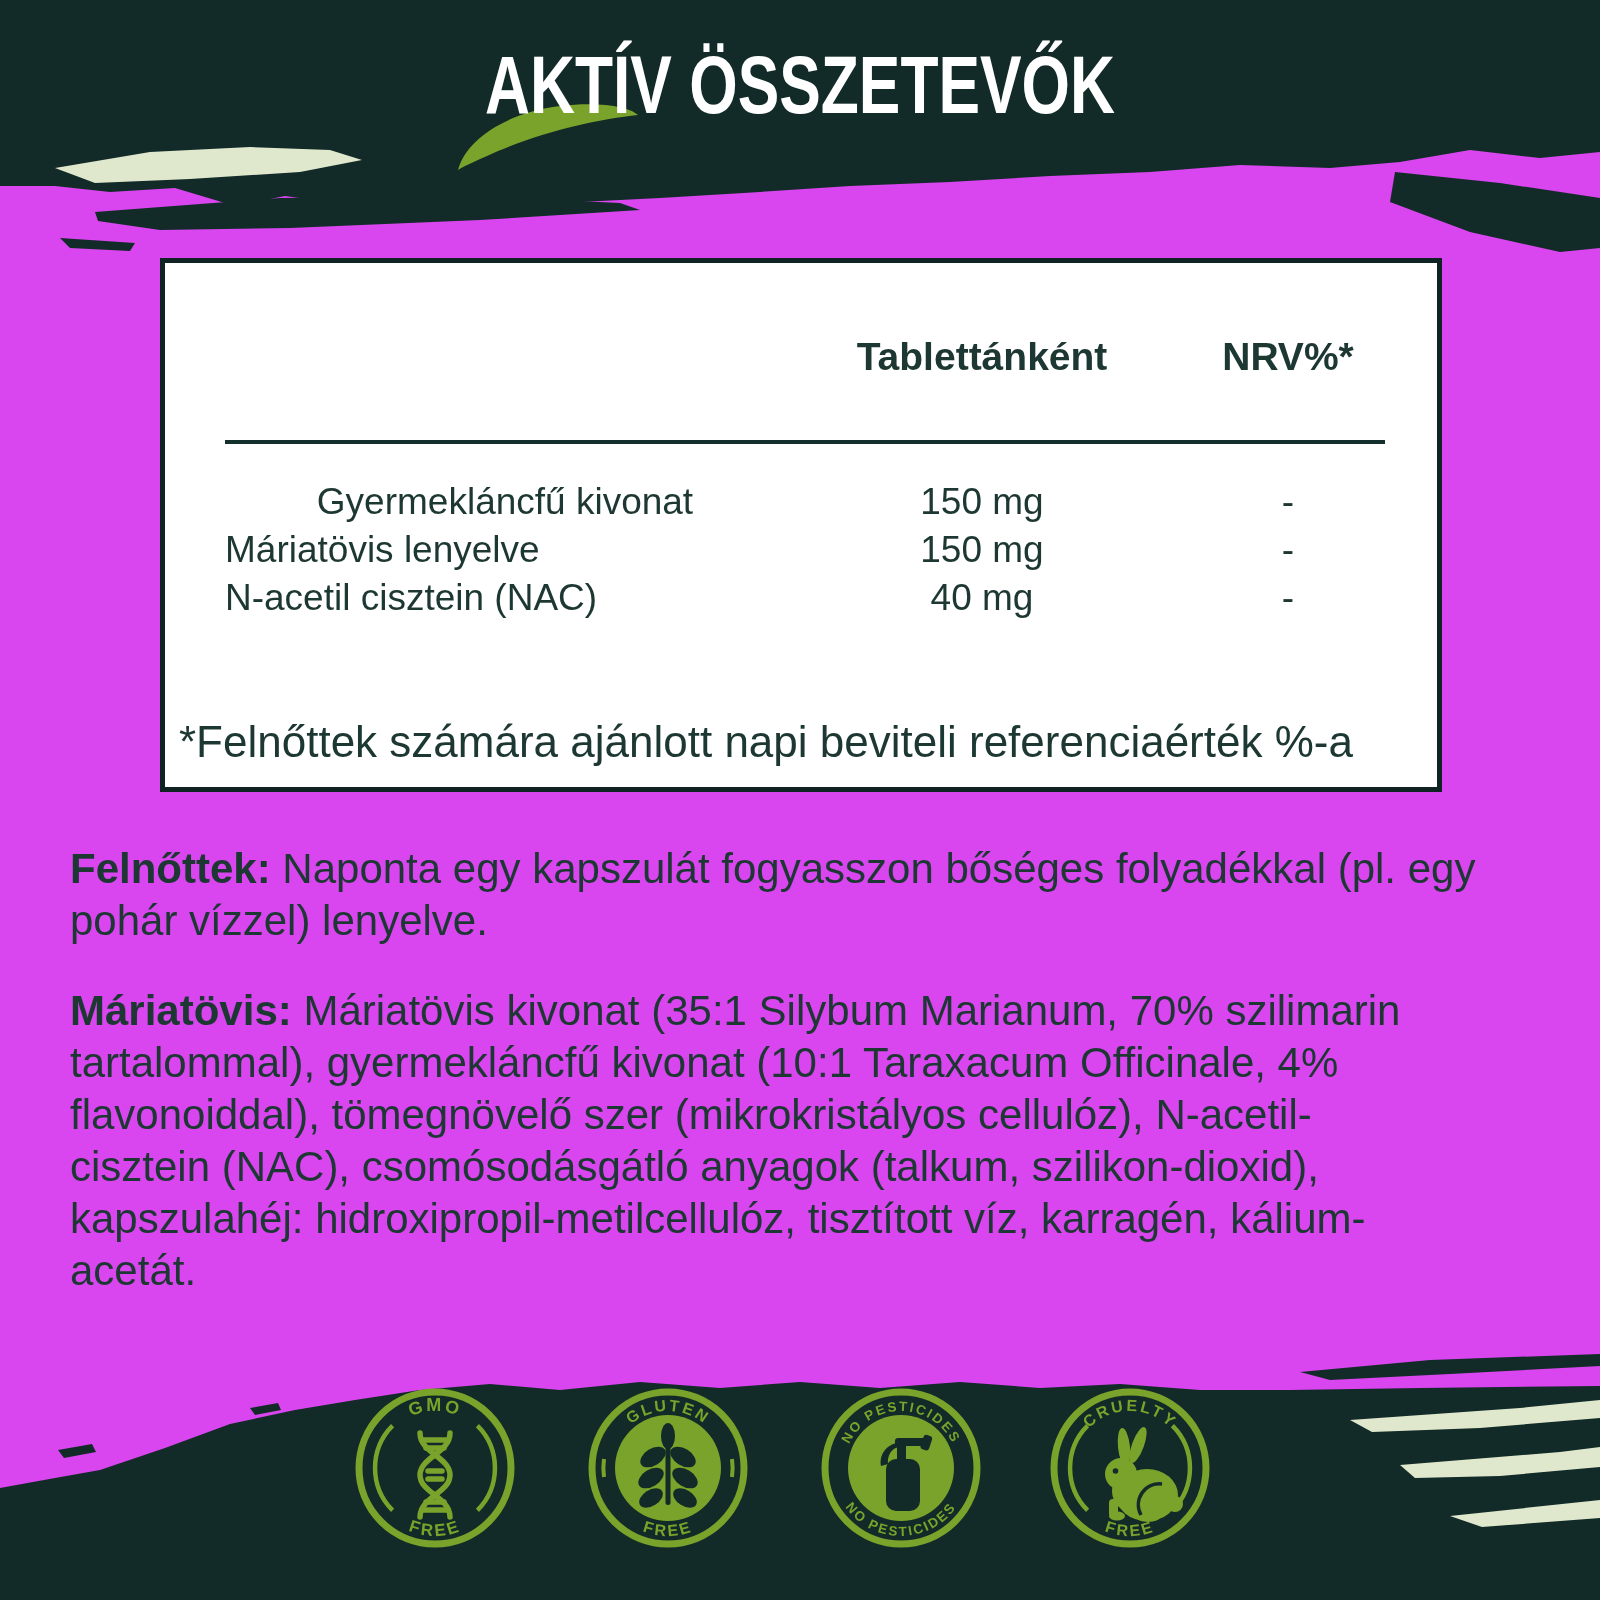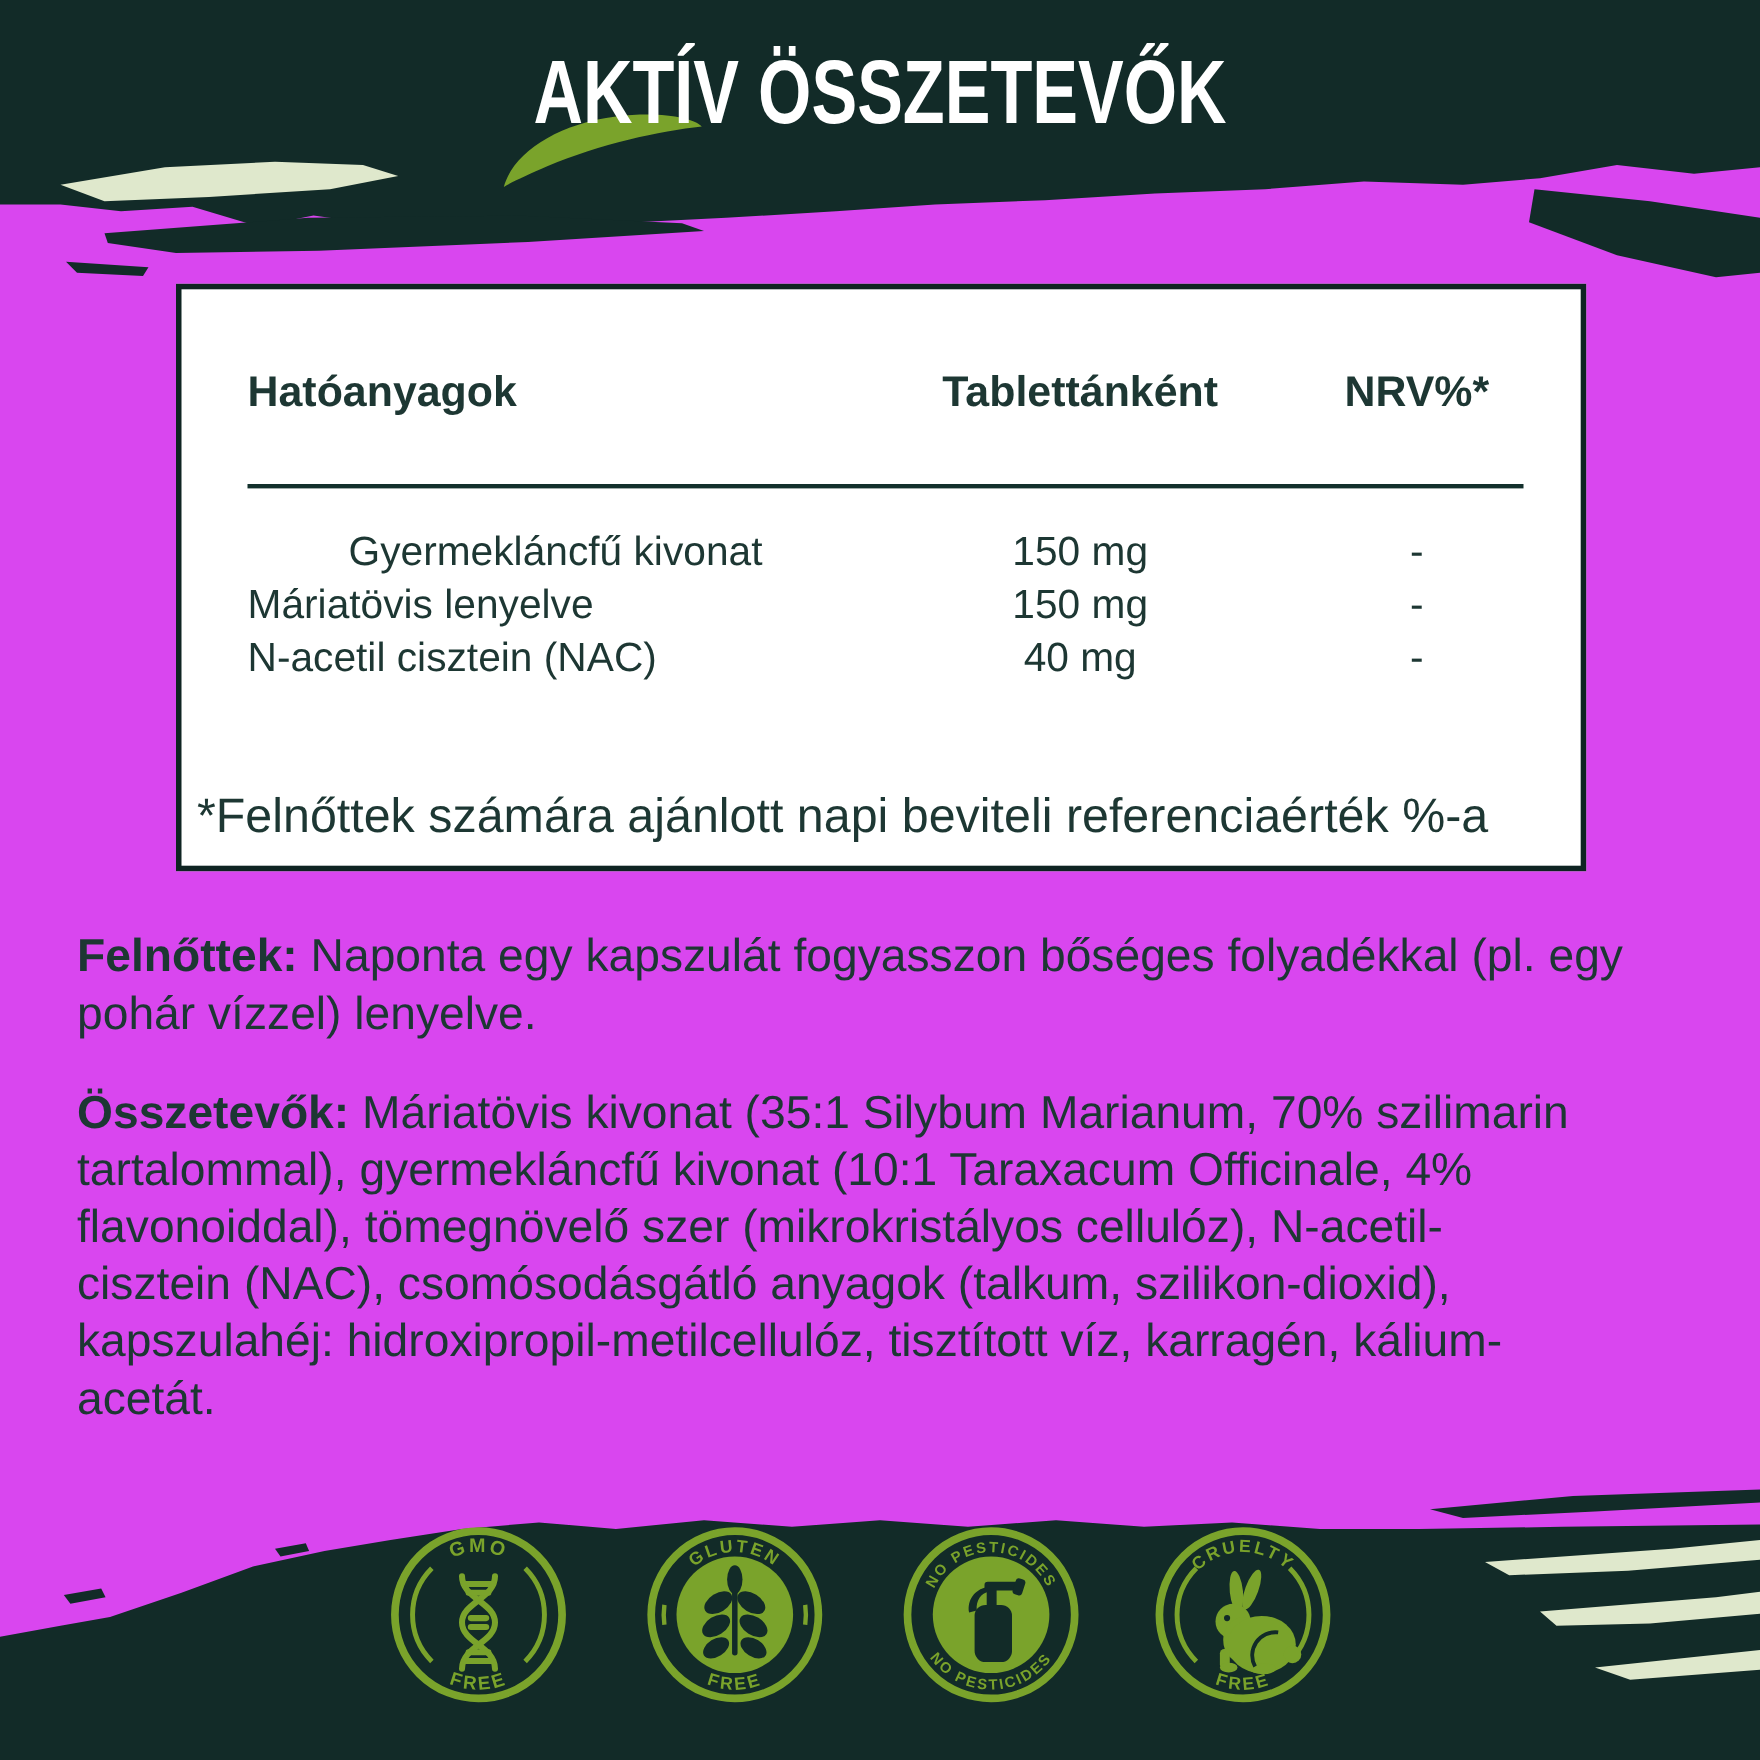--- a/index.html
+++ b/index.html
@@ -60,21 +60,20 @@
     <path fill="#122b28" d="
       M1395,172 L1500,183 L1600,198 L1600,248 L1560,252 L1470,232 L1390,202 Z"></path>
     <path fill="#7aa32b" d="
       M458,170 C466,140 505,113 560,106 C600,101 630,107 638,115
       C600,119 545,131 498,151 C480,159 466,165 458,170 Z"></path>
   </svg>
 
   <div class="title">AKTÍV ÖSSZETEVŐK</div>
 
   <div class="table-box">
-    <div class="th c1">Hatóanyagok</div>
     <div class="th c2">Tablettánként</div>
     <div class="th c3">NRV%*</div>
     <div class="rule"></div>
 
     <div class="td c1 r1">Gyermekláncfű kivonat</div>
     <div class="td c2 r1">150 mg</div>
     <div class="td c3 r1">-</div>
 
     <div class="td c1 r2">Máriatövis lenyelve</div>
     <div class="td c2 r2">150 mg</div>
@@ -83,21 +82,21 @@
     <div class="td c1 r3">N-acetil cisztein (NAC)</div>
     <div class="td c2 r3">40 mg</div>
     <div class="td c3 r3">-</div>
 
     <div class="footnote">*Felnőttek számára ajánlott napi beviteli referenciaérték %-a</div>
   </div>
 
   <p class="para para-dosage"><b>Felnőttek:</b><span> Naponta egy kapszulát fogyasszon bőséges folyadékkal (pl. egy
 pohár vízzel) lenyelve.</span></p>
 
-  <p class="para para-ingredients"><b>Összetevők:</b><span> Máriatövis kivonat (35:1 Silybum Marianum, 70% szilimarin
+  <p class="para para-ingredients"><b>Máriatövis:</b><span> Máriatövis kivonat (35:1 Silybum Marianum, 70% szilimarin
 tartalommal), gyermekláncfű kivonat (10:1 Taraxacum Officinale, 4%
 flavonoiddal), tömegnövelő szer (mikrokristályos cellulóz), N-acetil-
 cisztein (NAC), csomósodásgátló anyagok (talkum, szilikon-dioxid),
 kapszulahéj: hidroxipropil-metilcellulóz, tisztított víz, karragén, kálium-
 acetát.</span></p>
 
   <svg class="bottom-art" width="1600" height="280" viewBox="0 0 280" style="width:1600px;height:280px">
     <path fill="#122b28" d="
       M0,280 L0,168 L55,158 L100,150 L165,128 L230,104 L295,90 L355,80
       L420,70 L490,64 L560,70 L640,62 L720,68 L800,62 L880,68 L960,62

